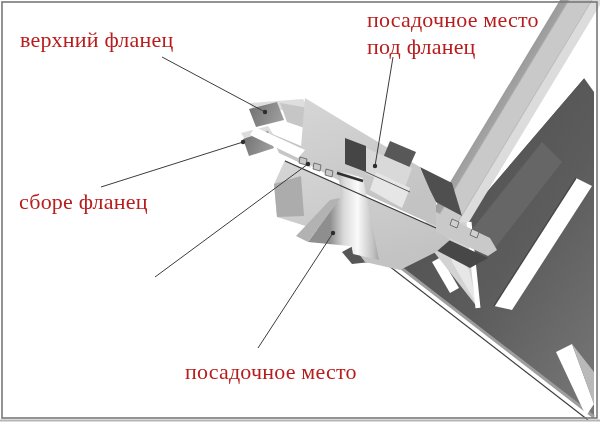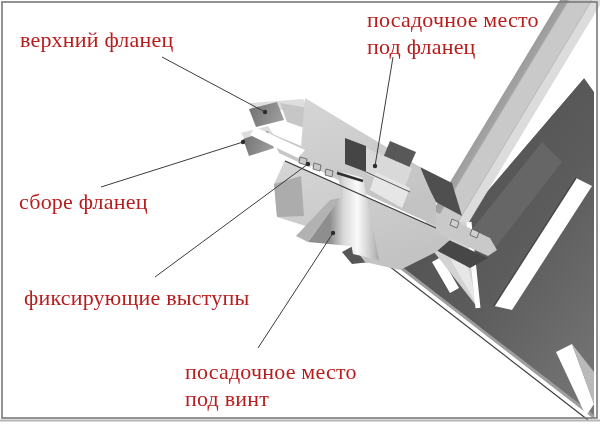--- a/index.html
+++ b/index.html
@@ -145,20 +145,18 @@
 
   <div class="lbl" style="left:20px;top:26px">верхний фланец</div>
 
   <div class="lbl" style="left:367px;top:6px">
     <div>посадочное место</div>
     <div>под фланец</div>
   </div>
 
   <div class="lbl" style="left:19px;top:188px">сборе фланец</div>
 
-  <div class="lbl" style="left:24px;top:284px">фиксирующие выступы</div>
 
   <div class="lbl" style="left:185px;top:358px">
     <div>посадочное место</div>
-    <div>под винт</div>
   </div>
 
 </div>
 
 </body></html>

